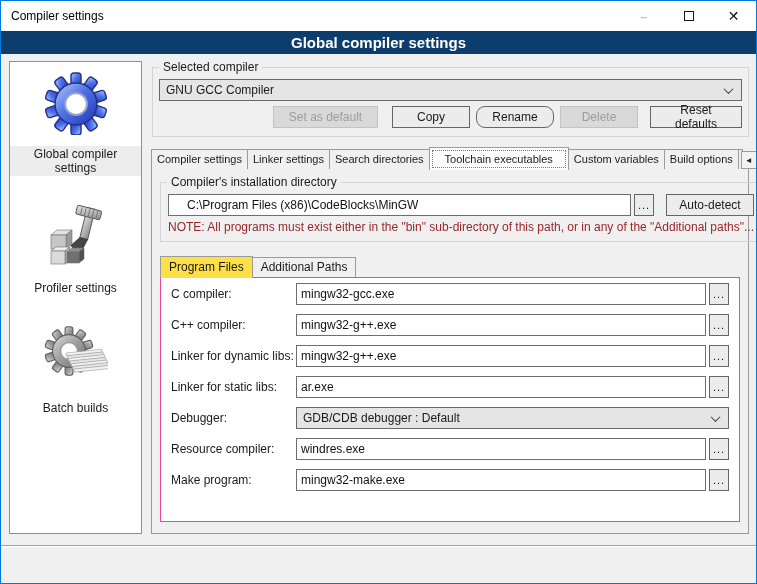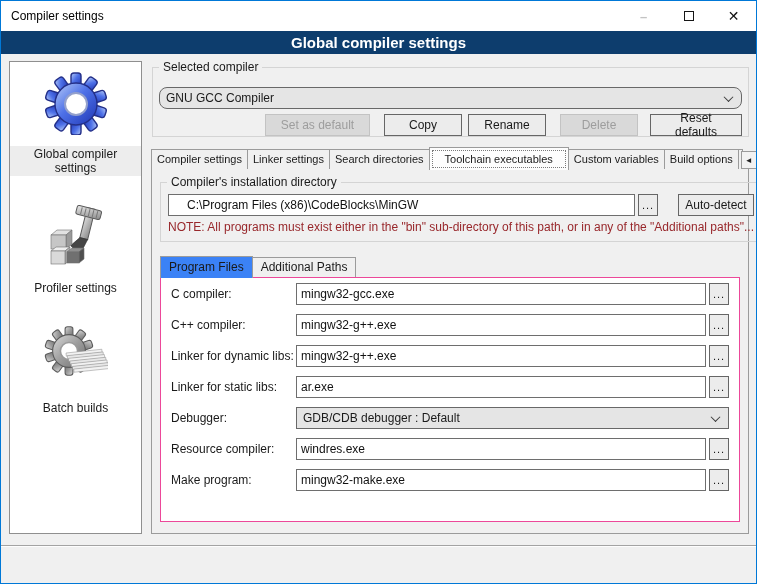--- a/index.html
+++ b/index.html
@@ -38,30 +38,30 @@
   
   fieldset{ border:1px solid #d4d4d4; }
   legend{ margin-left:6px; padding:0 4px; font-size:12px; color:#1a1a1a; }
 
   .grp-selected{ position:absolute; left:151px; top:59px; width:597px; height:77px; }
   .combo{ height:22px; background:#e5e5e5; border:1px solid #686868; display:flex;
     align-items:center; padding:0 6px; cursor:default; }
   .combo .val{ flex:1; font-size:12px; white-space:nowrap; overflow:hidden; }
   .chev{ width:7px; height:7px; border-right:1.4px solid #3c3c3c; border-bottom:1.4px solid #3c3c3c;
     transform:rotate(45deg) translate(-1px,-1px); margin-right:3px; }
-  .grp-selected .combo{ margin:13px 6px 0 6px;border-radius:8px; }
+  .grp-selected .combo{ margin:5px 6px 0 6px; }
   .btnrow{ margin:5px 6px 0 6px; display:flex; justify-content:flex-end; align-items:center; }
 
   .btn{ height:22px; background:#ececec; border:1px solid #666; font-size:12px;
     font-family:"Liberation Sans",sans-serif; color:#1a1a1a; padding:0 10px; cursor:default;
     display:inline-flex; align-items:center; justify-content:center; }
   .btn:disabled, .btn.disabled{ background:#d9d9d9; border-color:#c3c3c3; color:#9d9d9d; }
   .btn-setdef{ width:105px; margin-right:14px; }
   .btn-copy{ width:78px; margin-right:6px; }
-  .btn-rename{ width:78px; margin-right:14px; }
+  .btn-rename{ width:78px; margin-right:6px;border-radius:9px; }
   .btn-delete{ width:78px; margin-right:12px; }
   .btn-reset{ width:92px; }
 
   
   .tabstrip{ position:absolute; left:150px; top:145px; width:598px; height:23px;
     display:flex; align-items:flex-end; }
   .tab{ height:20px; line-height:19px; padding:0 5px; font-size:11px; background:#f0f0f0;
     border:1px solid #9b9b9b; border-bottom:none; margin-right:-1px; white-space:nowrap;
     cursor:default; z-index:1; }
   .tab.selected{ position:relative; height:23px; line-height:22px; padding:0 15px;
@@ -75,28 +75,28 @@
   .tabpanel{ position:absolute; left:150px; top:167px; width:598px; height:366px;
     background:#f0f0f0; border:1px solid #9b9b9b; z-index:0; }
 
   
   .grp-install{ position:absolute; left:8px; top:6px; width:580px; height:67px; }
   .dirrow{ display:flex; align-items:center; margin:5px 7px 0 7px; }
   .textfield{ height:22px; border:1px solid #6e6e6e; background:#fff; font-size:12px;
     font-family:"Liberation Sans",sans-serif; padding:1px 4px; color:#111; }
   .dirrow .textfield{ flex:1; margin-right:3px;padding-left:18px; }
   .btn-browse{ width:20px; padding:0; font-size:11px; letter-spacing:1px; }
-  .btn-autodetect{ width:76px; padding:2px; margin-left:20px; }
+  .btn-autodetect{ width:88px; padding:2px; margin-left:12px; }
   .note{ margin:4px 7px 0 7px; font-size:12px; color:#98272b; white-space:nowrap; overflow:hidden; }
 
   
   .subtabs{ position:absolute; left:8px; top:86px; display:flex; align-items:flex-end; height:22px; }
   .subtab{ height:20px; line-height:19px; padding:0 8px; font-size:12px; background:#f0f0f0;
     border:1px solid #9b9b9b; border-bottom:none; margin-right:-1px; cursor:default; }
-  .subtab.selected{ height:22px; line-height:21px; background:#3b82f6; margin-bottom:-1px; z-index:3; position:relative; }
+  .subtab.selected{ height:22px; line-height:21px; background:#fde047; margin-bottom:-1px; z-index:3; position:relative; }
 
   .innerpanel{ position:absolute; left:8px; top:108px; width:580px; height:245px;
     background:#ffffff; border:1px solid #ec4899; padding:5px 10px; }
   .frow{ display:flex; align-items:center; height:22px; margin-bottom:9px; }
   .frow .flabel{ width:120px; margin-right:5px; font-size:12px; white-space:nowrap; }
   .frow .textfield{ flex:1; margin-right:3px; }
   .frow .combo{ flex:1; }
 
   
   .footer-divider{ position:absolute; left:0; right:0; top:544px; height:2px;

